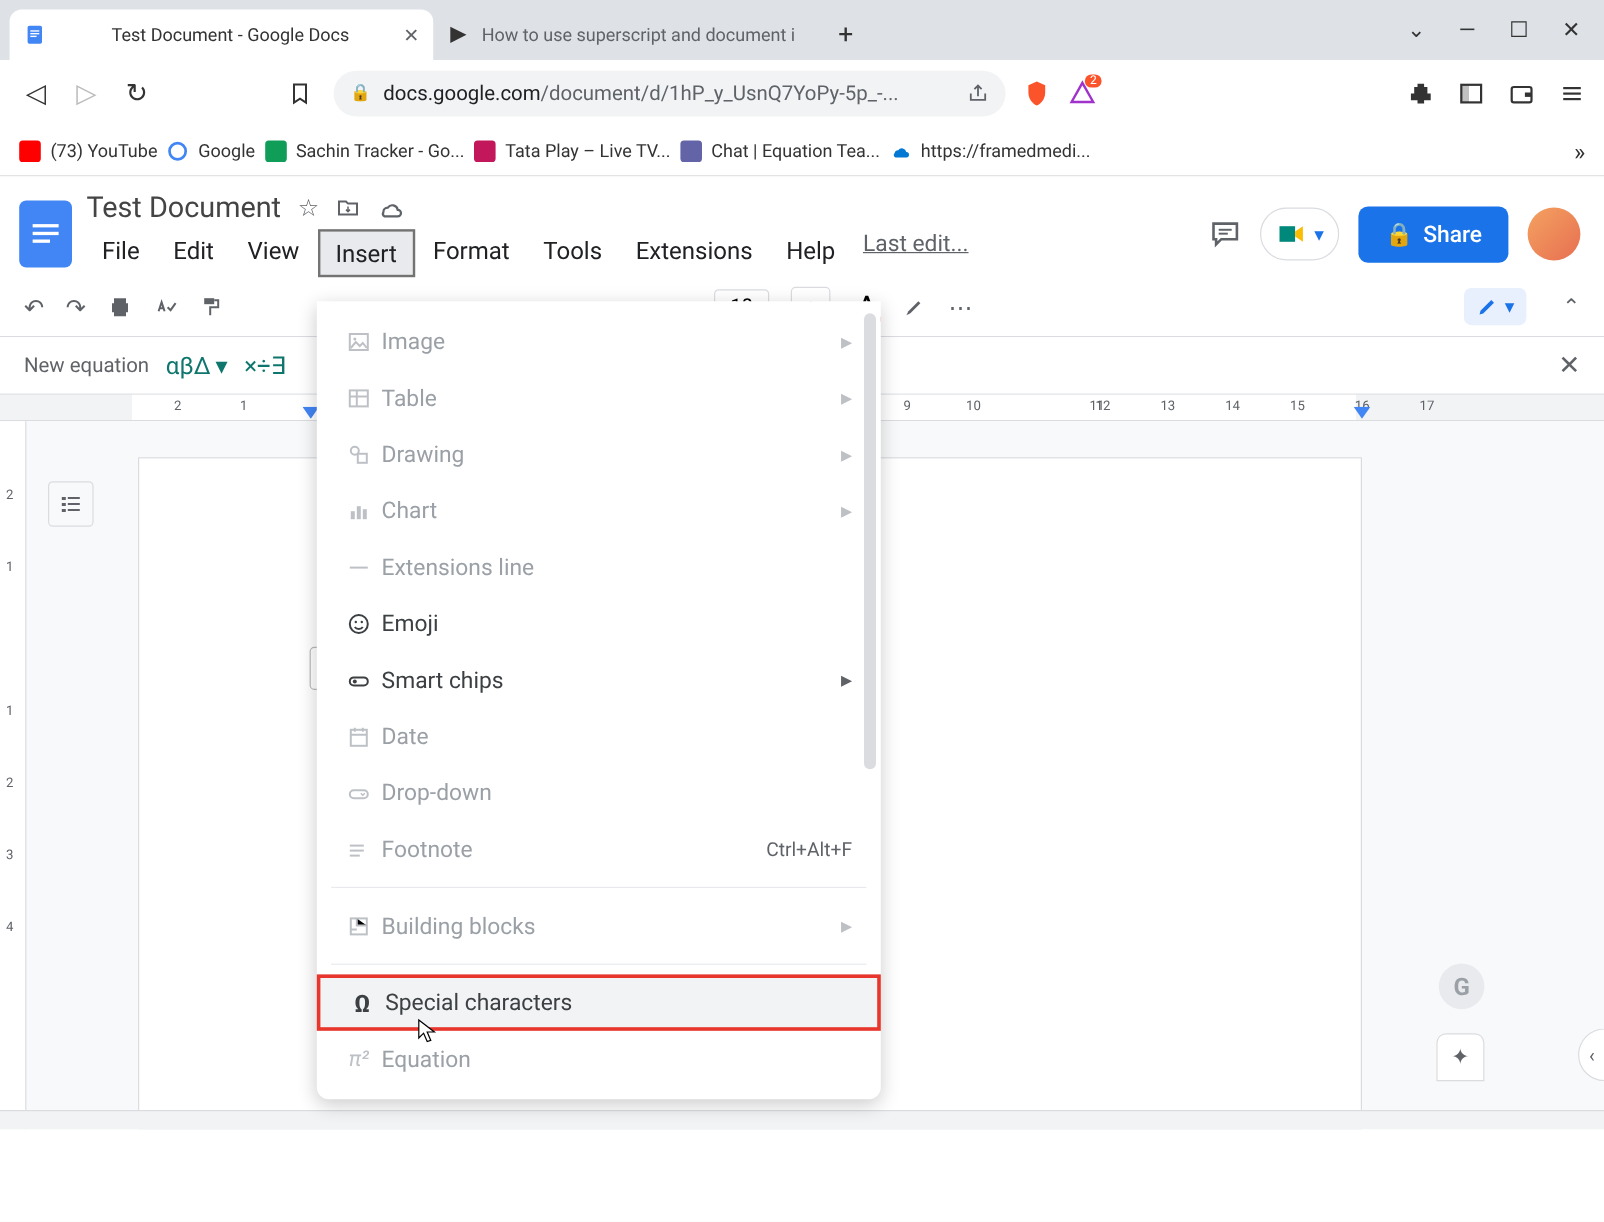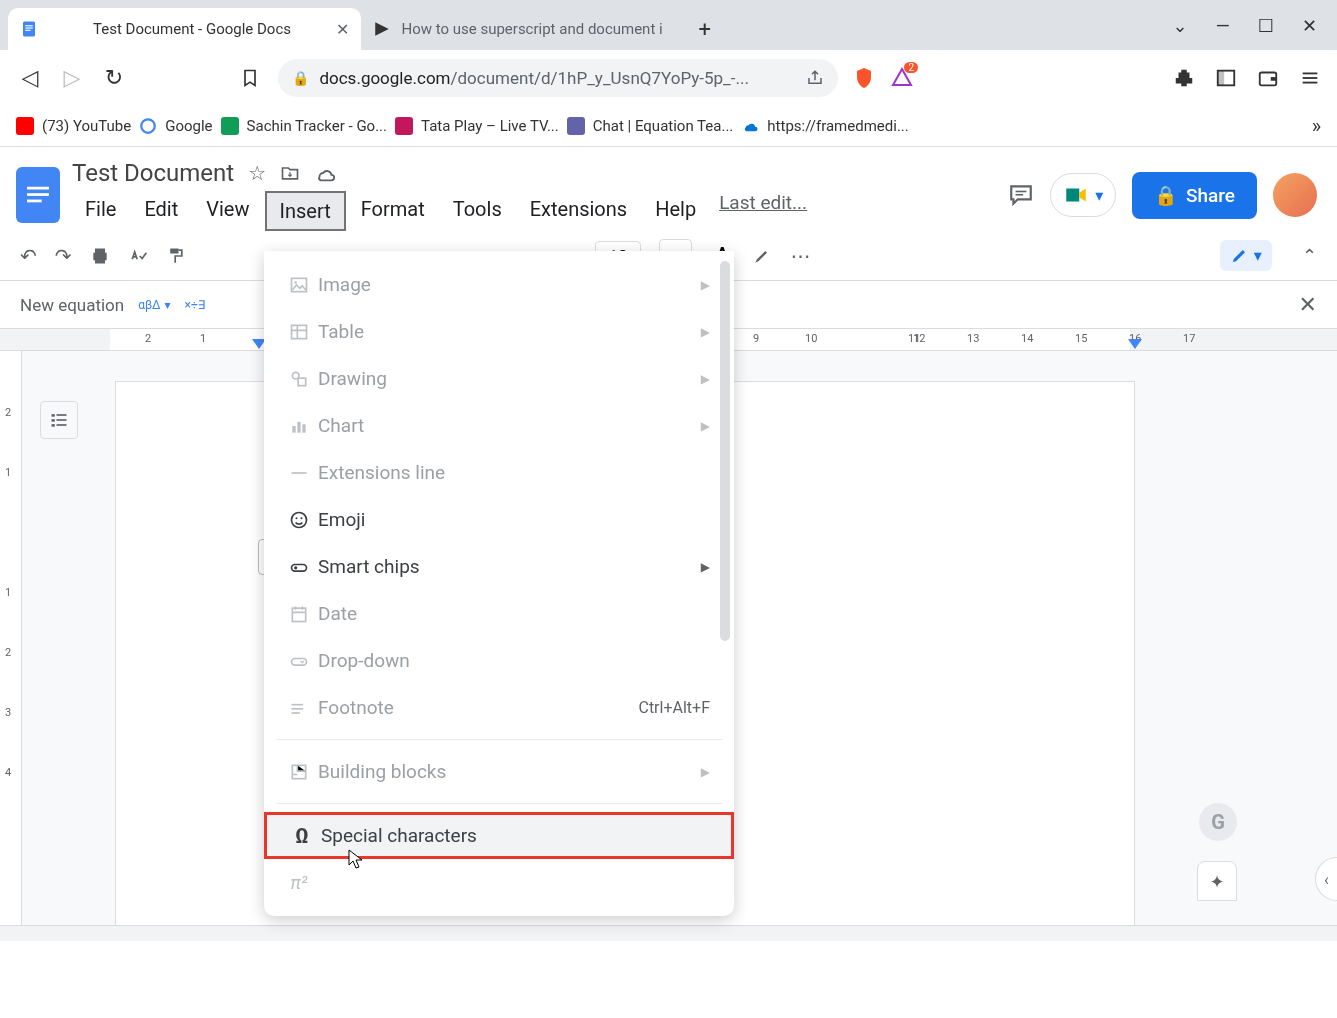--- a/index.html
+++ b/index.html
@@ -55,21 +55,21 @@
     .font-size { border: 1px solid #dadce0; border-radius: 4px; padding: 4px 10px; font-size: 17px; display: flex; align-items: center; gap: 10px;}
     .fs-val { min-width: 24px; text-align: center; }
     .text-color { display: flex; flex-direction: column; align-items: center; }
     .text-color-bar { width: 24px; height: 4px; background: #e8362c; }
     .editing-btn { margin-left: auto; background: #e8f0fe; border-radius: 6px; padding: 6px 10px; display: flex; align-items: center; gap: 6px; color: #1a73e8; }
     .chevron-up { font-size: 18px; color: #5f6368; margin-left: 12px; }
 
     
     .eq-toolbar { height: 48px; border-bottom: 1px solid #dadce0; display: flex; align-items: center; padding: 0 20px; gap: 14px; background: #fff; }
     .eq-label { color: #5f6368; font-size: 17px; }
-    .eq-sym { color: #3b82f6; font-size: 12px; display: flex; align-items: center; gap: 4px; }
+    .eq-sym { color: #0f766e; font-size: 20px; display: flex; align-items: center; gap: 4px; }
     .eq-close { margin-left: auto; font-size: 22px; color: #5f6368; }
 
     
     .ruler { height: 22px; background: #f1f3f4; position: relative; font-size: 12px; color: #5f6368; border-bottom: 1px solid #dadce0; }
     .ruler-active { position: absolute; height: 100%; background: #fff; left: 110px; width: 1020px; }
     .ruler-num { position: absolute; top: 3px; font-size: 11px; }
 
     
     .canvas { position: relative; background: #f8f9fa; height: 590px; }
     .left-ruler { position: absolute; left: 0; top: 0; width: 22px; height: 100%; background: #fff; border-right: 1px solid #dadce0; }
@@ -504,20 +504,21 @@
       <span class="dd-label">Building blocks</span>
       <span class="dd-arrow">▶</span>
     </div>
   <div class="dd-divider"></div>
   <div class="dd-item highlighted">
       <span class="dd-icon" style="color:#3c4043;font-size:20px;font-weight:bold">Ω</span>
       <span class="dd-label">Special characters</span>
     </div>
   <div class="dd-item disabled">
       <span class="dd-icon" style="font-style:italic">π²</span>
+      <span class="dd-label">Equation</span>
     </div>
 </div>
 
 <span class="cursor-pointer">
   <svg width="18" height="22" viewBox="0 0 18 22">
       <path d="M2 2l0 15 4-4 3 7 3-1-3-7 6 0z" fill="#fff" stroke="#000" stroke-width="1"></path>
     </svg>
 </span>
 
 </body></html>

